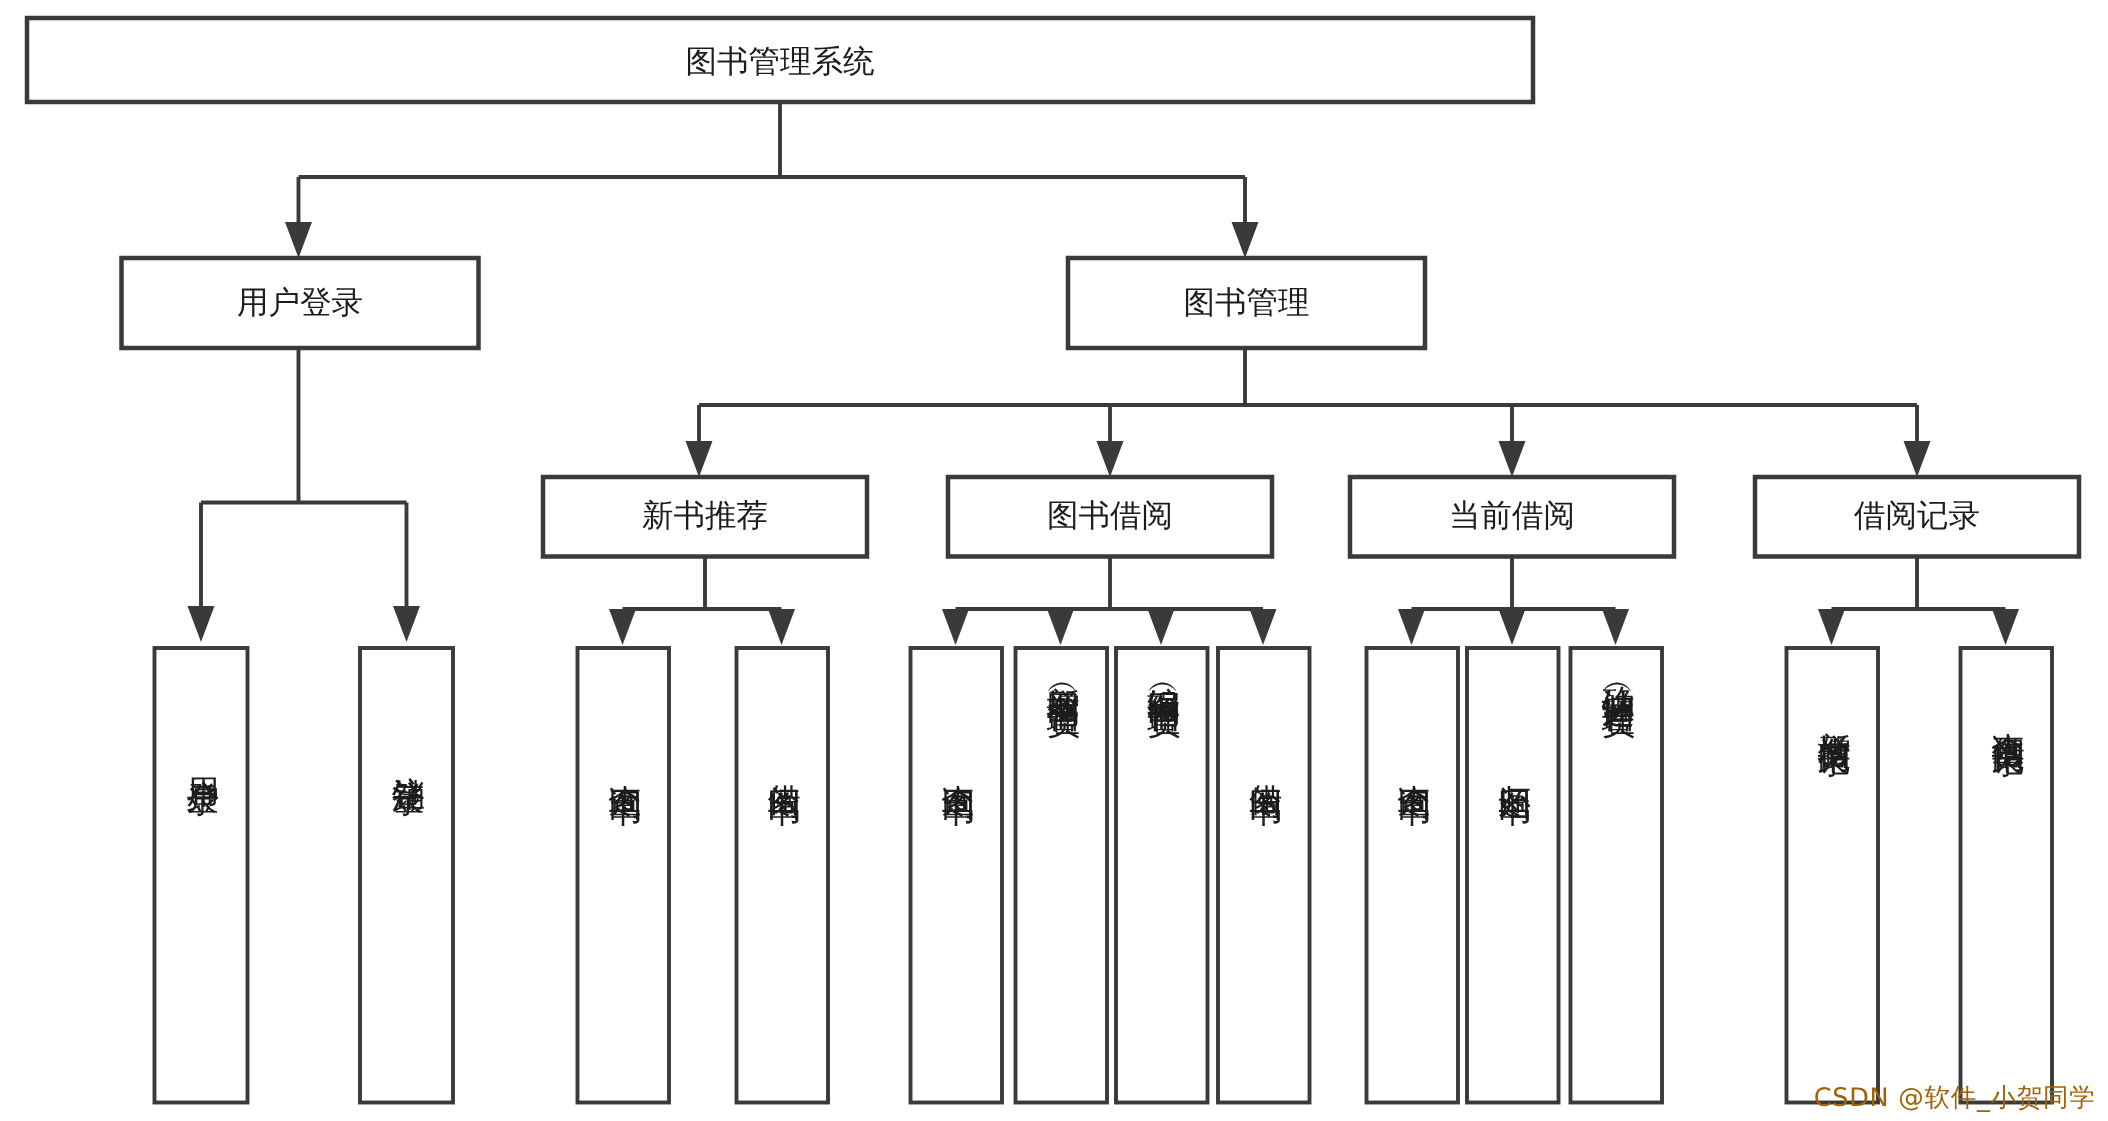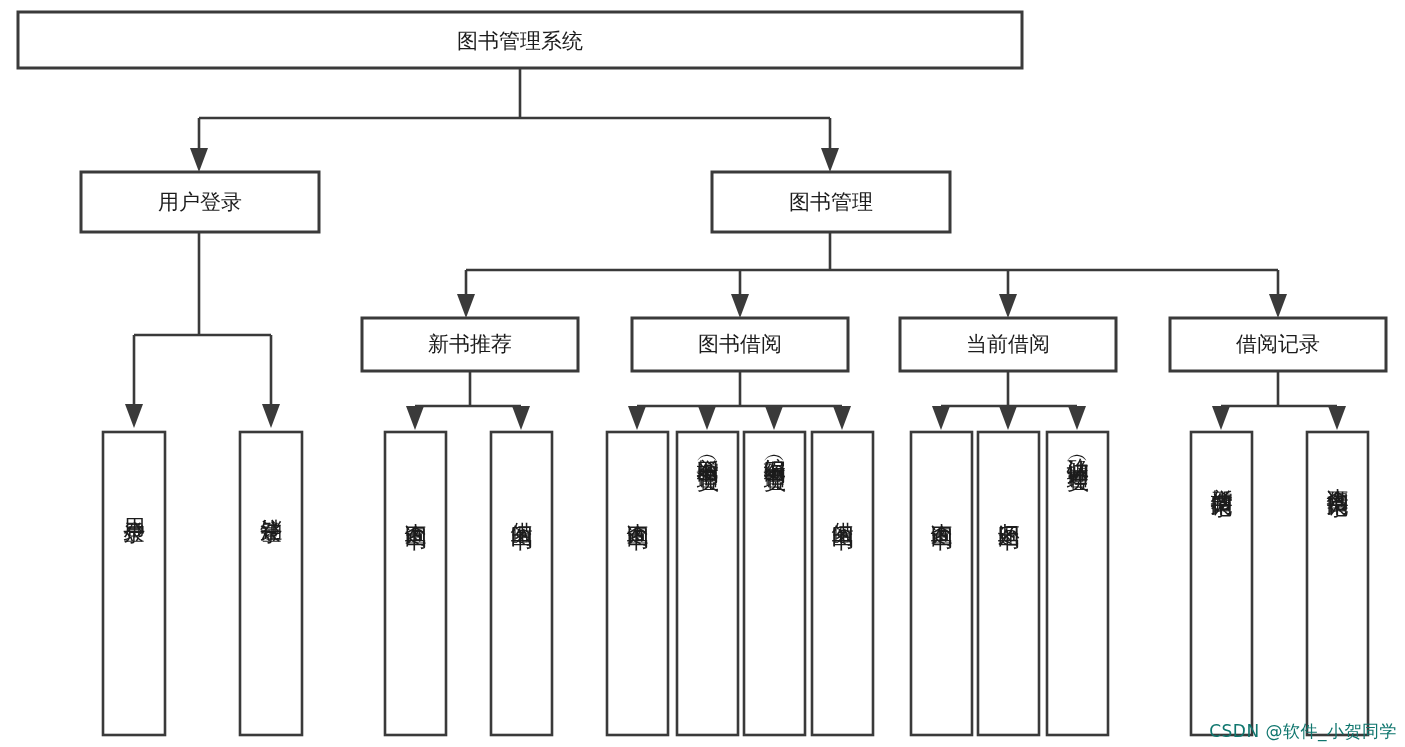--- a/index.html
+++ b/index.html
@@ -68,21 +68,21 @@
     color: #1c1c1c;
     letter-spacing: 2px;
     white-space: nowrap;
   }
   .watermark {
     position: absolute;
     right: 8px;
     bottom: 4px;
     font-family: "DejaVu Sans", "Liberation Sans", sans-serif;
     font-size: 17px;
-    color: #0f766e;
+    color: #a16207;
     letter-spacing: 0.5px;
     white-space: nowrap;
   }
 </style>
 </head>
 <body>
 
 <div id="diagram-root">
 
   <svg class="canvas" viewBox="0 0 1405 747">

